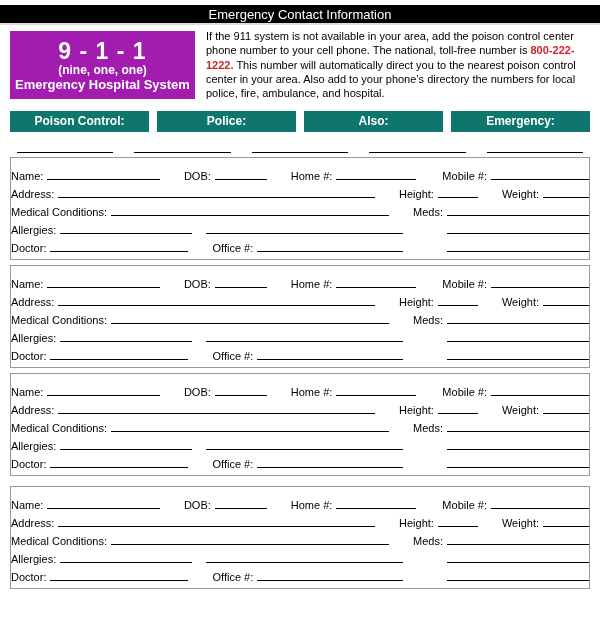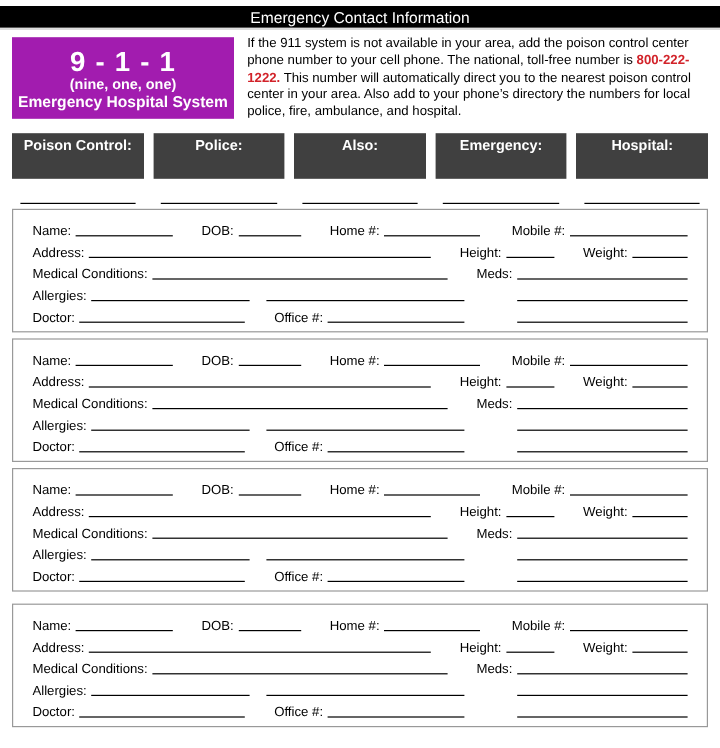--- a/index.html
+++ b/index.html
@@ -11,27 +11,27 @@
   .bar.family{height:21px;line-height:21px;margin-top:20px}
   .top{display:flex;margin:6px 10px 0 10px}
   .redbox{width:185px;height:68px;background:#a21caf;color:#fff;text-align:center;
     font-weight:bold;padding-top:8px;flex:0 0 auto}
   .r1{font-size:23px;line-height:24px;letter-spacing:1px}
   .r2{font-size:12px;line-height:14px}
   .r3{font-size:13px;line-height:15px}
   .para{margin-left:11px;width:388px;font-size:11px;line-height:14.3px;margin-top:-2px}
   .red{color:#D2232A;font-weight:bold}
   .crow{display:flex;gap:8px;margin:11px 10px 0 10px}
-  .cbox{flex:1;height:38px;background:#404040;color:#fff;font-weight:bold;font-size:12px;
+  .cbox{flex:1;height:21px;background:#0f766e;color:#fff;font-weight:bold;font-size:12px;
     text-align:center;line-height:21px;white-space:nowrap}
   .clrow{display:flex;gap:8px;margin:17px 10px 0 10px;height:4px}
   .clcell{flex:1;display:flex;justify-content:center}
   .cline{width:88%;border-bottom:1.5px solid #000}
   .members{margin:4px 10px 0 10px}
-  .member{border:1px solid #999;height:103px;padding:6px 16px;margin-bottom:5px;background:#fff}
+  .member{border:1px solid #999;height:103px;padding:6px 0;margin-bottom:5px;background:#fff}
   .member:nth-child(4){margin-top:10px}
   .frow{display:flex;align-items:flex-end;height:18.2px;font-size:11px}
   .lbl{white-space:nowrap;line-height:14px;flex:0 0 auto}
   .ml8{margin-left:24px}
   .line{border-bottom:1.2px solid #000;height:1px;margin:0 0 3px 4px;flex:0 0 auto}
   .grow{flex:1 1 auto}
   .w52{width:52px}.w80{width:80px}.w98{width:98px}
   .w40{width:40px}.w46{width:46px}.w142{width:142px}
   .w132{width:132px}.w138{width:138px}
   .sp26{width:26px;height:1px;flex:0 0 auto}
@@ -54,21 +54,20 @@
       <div class="r3">Emergency Hospital System</div>
     </div>
     <p class="para"><span>If the 911 system is not available in your area, add the poison control center phone number to your cell phone. The national, toll-free number is </span><span class="red">800-222-1222.</span><span> This number will automatically direct you to the nearest poison control center in your area. Also add to your phone’s directory the numbers for local police, fire, ambulance, and hospital.</span></p>
   </div>
 
   <div class="crow" id="contact-row">
       <div class="cbox">Poison Control:</div>
       <div class="cbox">Police:</div>
       <div class="cbox">Also:</div>
       <div class="cbox">Emergency:</div>
-      <div class="cbox">Hospital:</div>
     </div>
   <div class="clrow" id="contact-lines">
       <div class="clcell">
         <span class="cline"></span>
       </div>
       <div class="clcell">
         <span class="cline"></span>
       </div>
       <div class="clcell">
         <span class="cline"></span>

